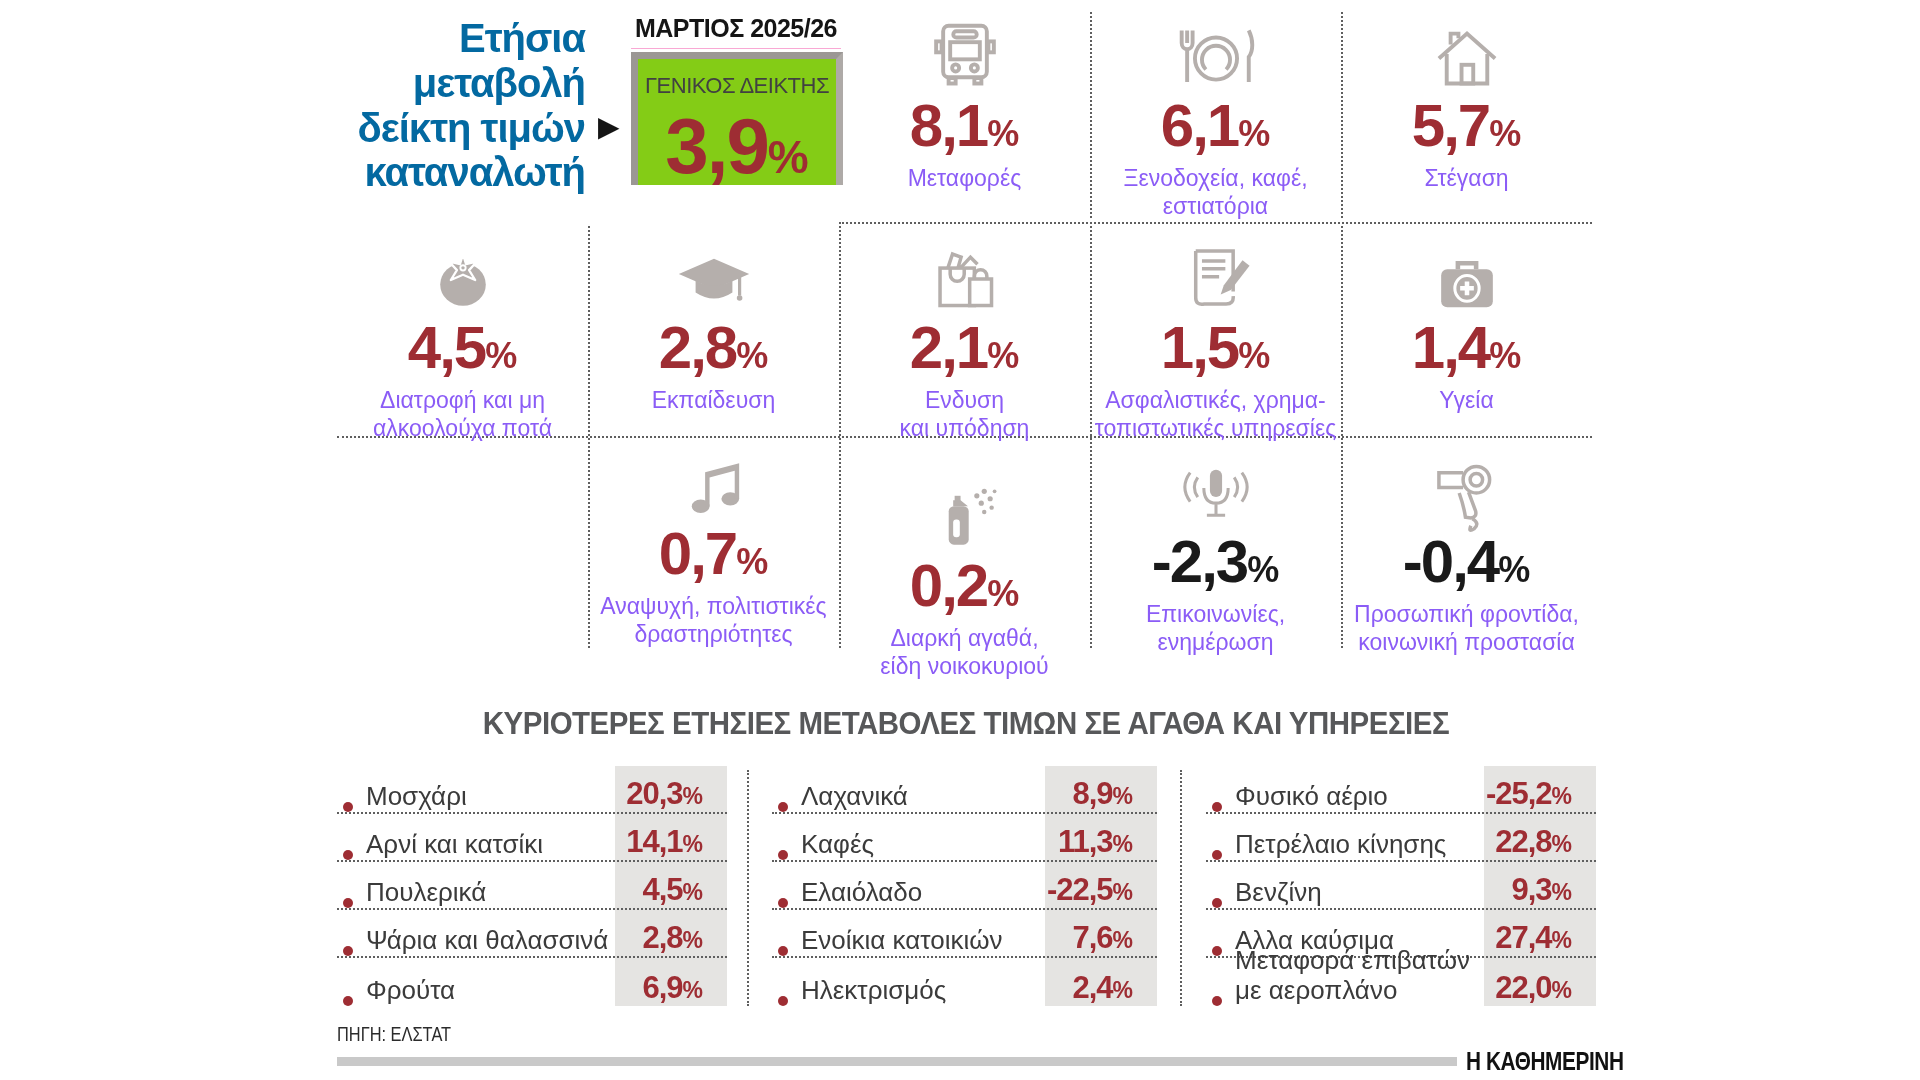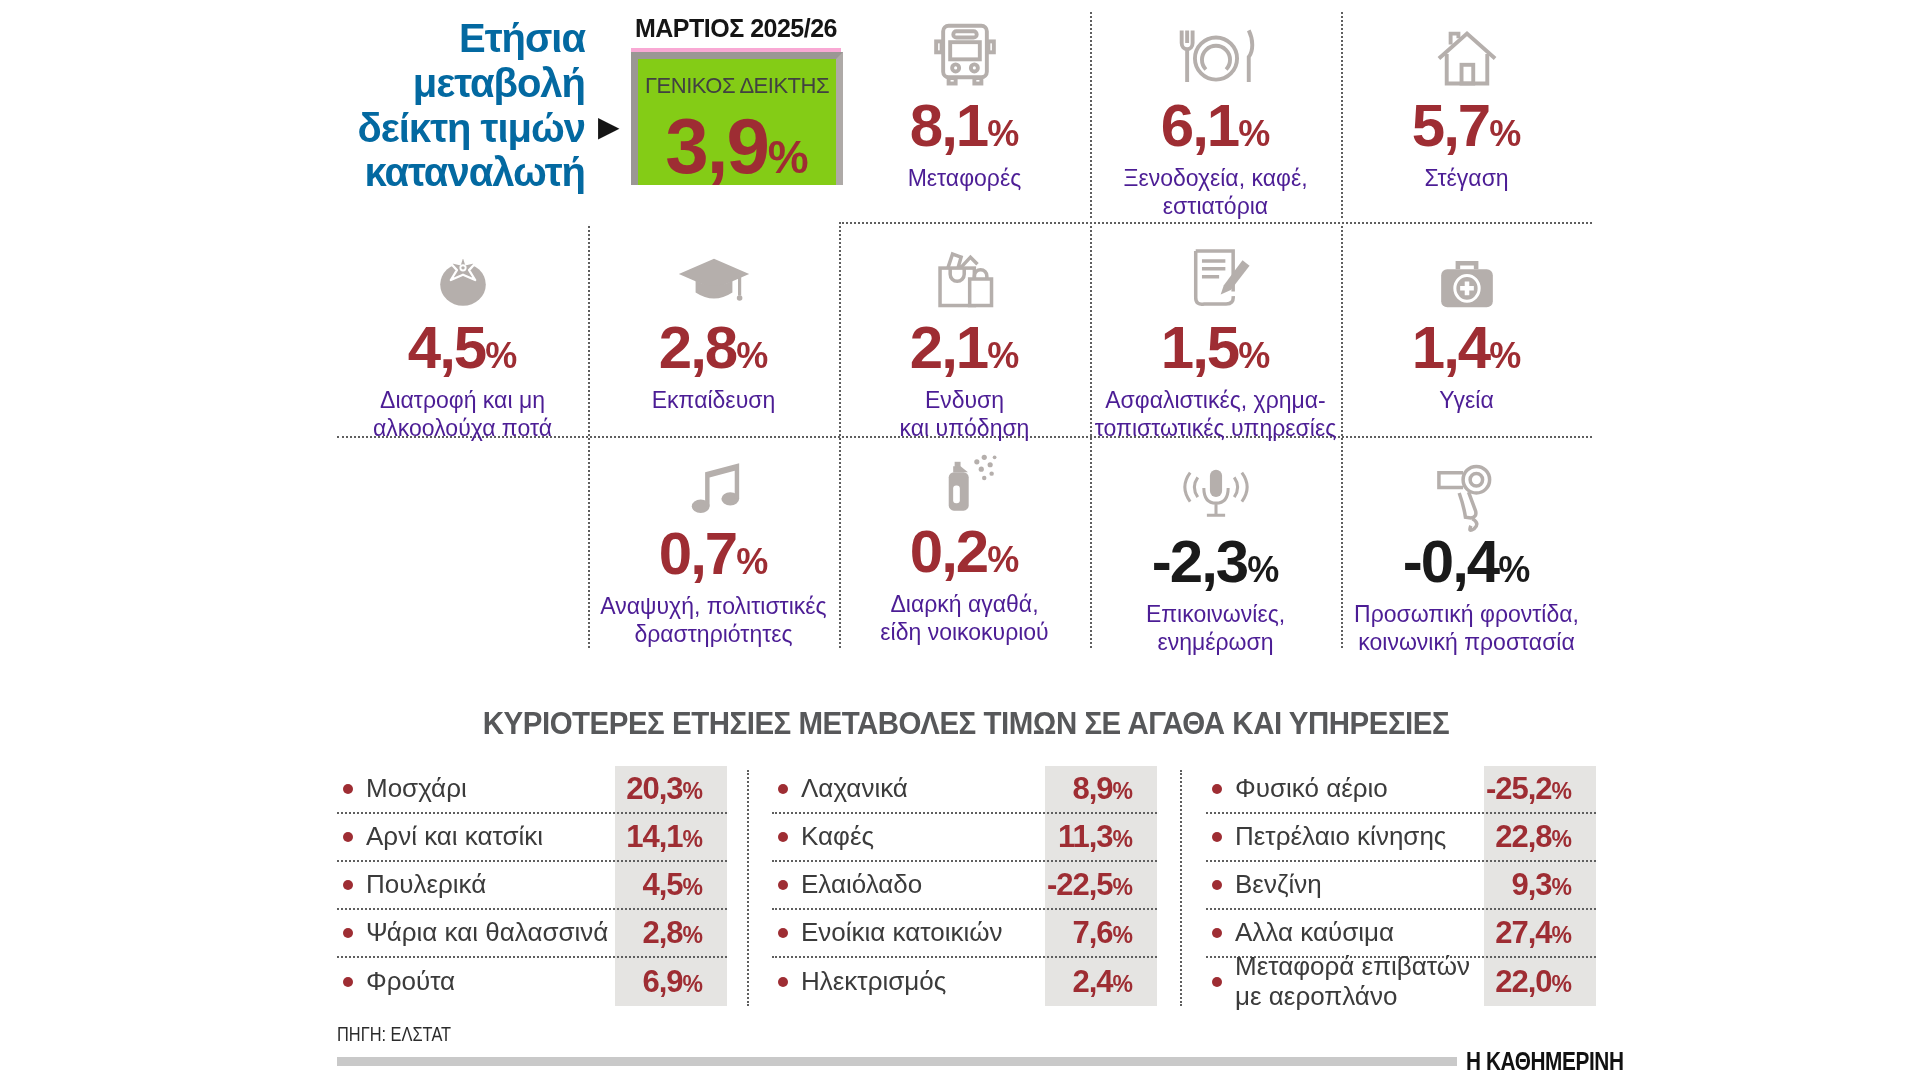--- a/index.html
+++ b/index.html
@@ -3,47 +3,47 @@
 <meta charset="utf-8">
 <style>
   html,body{margin:0;padding:0;background:#fff;font-family:"Liberation Sans",sans-serif;}
   .canvas{position:relative;width:1920px;height:1080px;background:#fff;overflow:hidden;}
 
   
   .main-title{position:absolute;left:285px;top:16px;width:300px;text-align:right;
     color:#0369a1;font-size:40px;font-weight:bold;line-height:1.12;letter-spacing:-1px;white-space:pre-line;}
   .arrow{position:absolute;left:598px;top:110px;color:#151515;font-size:28px;}
   .period{position:absolute;left:631px;top:14px;width:210px;text-align:center;font-size:25px;
-    font-weight:bold;color:#151515;letter-spacing:-0.5px;padding-bottom:5px;border-bottom:4px solid #f9a8d4;}
+    font-weight:bold;color:#151515;letter-spacing:-0.5px;padding-bottom:5px;border-bottom:1px solid #f9a8d4;}
   .gbox{position:absolute;left:631px;top:52px;width:198px;height:126px;background:#84cc16;
     border-top:7px solid #9b9794;border-left:7px solid #9b9794;border-right:7px solid #aeaaa7;text-align:center;}
   .glabel{margin-top:14px;font-size:22px;color:#414141;letter-spacing:-0.5px;}
   .gval{margin-top:2px;color:#9e2d33;font-weight:bold;letter-spacing:-2px;}
   .gval .num{font-size:78px;}
   .gval .pct{font-size:46px;letter-spacing:0;}
 
   
   .cell{position:absolute;width:251px;text-align:center;}
   .icon{height:80px;display:flex;align-items:flex-end;justify-content:center;margin-top:8px;}
   .val{margin-top:0;color:#9e2d33;font-weight:bold;letter-spacing:-2px;line-height:1;}
   .val .num{font-size:60px;}
   .val .pct{font-size:36px;letter-spacing:0;}
   .val.neg{color:#1a1a1a;}
-  .lab{margin-top:8px;font-size:23px;color:#4c1d95;line-height:1.22;white-space:pre-line;}
+  .lab{margin-top:8px;font-size:23px;color:#8b5cf6;line-height:1.22;white-space:pre-line;}
 
   
   .dh{position:absolute;border-top:2px dotted #5f5f5f;height:0;}
   .dv{position:absolute;border-left:2px dotted #5f5f5f;width:0;}
 
   
   .theading{position:absolute;left:337px;top:706px;width:1258px;text-align:center;
     font-size:31px;font-weight:bold;color:#57585a;letter-spacing:-0.5px;transform:scaleX(0.95);}
   .tcol{position:absolute;top:766px;height:240px;}
   .band{position:absolute;top:0;right:0;width:112px;height:240px;background:#e5e4e2;}
-  .trow{position:relative;height:48px;display:flex;align-items:center;padding-right:118px;box-sizing:border-box;}
+  .trow{position:relative;height:48px;display:flex;align-items:flex-end;padding-right:118px;box-sizing:border-box;}
   .trow.sep{border-bottom:2px dotted #5f5f5f;}
   .bullet{width:10px;height:10px;border-radius:50%;background:#9e2d33;margin:0 13px 0 6px;flex:0 0 10px;}
   .tlab{font-size:26px;color:#3b3b3b;line-height:1.15;}
   .tval{position:absolute;right:24px;color:#9e2d33;font-weight:bold;letter-spacing:-1px;}
   .tval .tnum{font-size:31px;}
   .tval .tpct{font-size:23px;letter-spacing:0;}
 
   
   .source{position:absolute;left:337px;top:1022px;font-size:21px;color:#2b2b2b;
     transform:scaleX(0.78);transform-origin:left;}
@@ -208,21 +208,21 @@
         <ellipse cx="32" cy="76" rx="12" ry="9"></ellipse>
           <ellipse cx="72" cy="66" rx="12" ry="9"></ellipse>
         <polygon points="38,76 38,30 84,18 84,66 78,66 78,28 44,37 44,76"></polygon>
         </svg>
     </div>
     <div class="val"><span class="num">0,7</span><span class="pct">%</span></div>
     <div class="lab">Αναψυχή, πολιτιστικές
 δραστηριότητες</div>
   </div>
 
-  <div class="cell" style="left:839px;top:434px;">
+  <div class="cell" style="left:839px;top:468px;">
     <div class="icon">
       <svg width="74" height="76" viewBox="0 0 100 100" fill="#b5afac">
         <rect x="28" y="34" width="27" height="52" rx="7"></rect>
         <path d="M34 34 v-8 h10 l10 8 z"></path>
           <rect x="36" y="20" width="8" height="8"></rect>
         <rect x="34" y="52" width="9" height="24" rx="4" fill="#fff"></rect>
         <circle cx="66" cy="20" r="3.5"></circle>
           <circle cx="76" cy="14" r="3.5"></circle>
           <circle cx="84" cy="24" r="3.5"></circle>
         <circle cx="72" cy="30" r="3.5"></circle>

